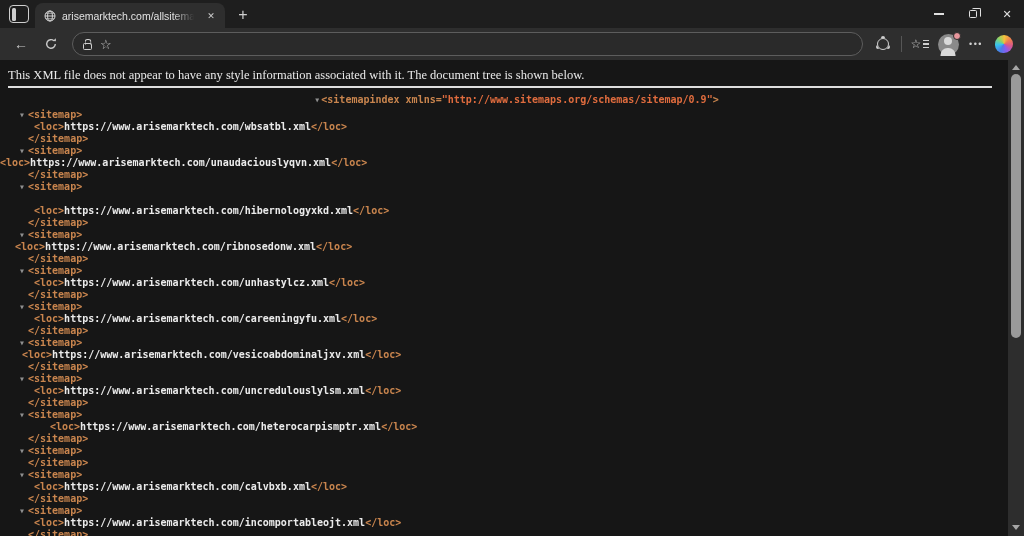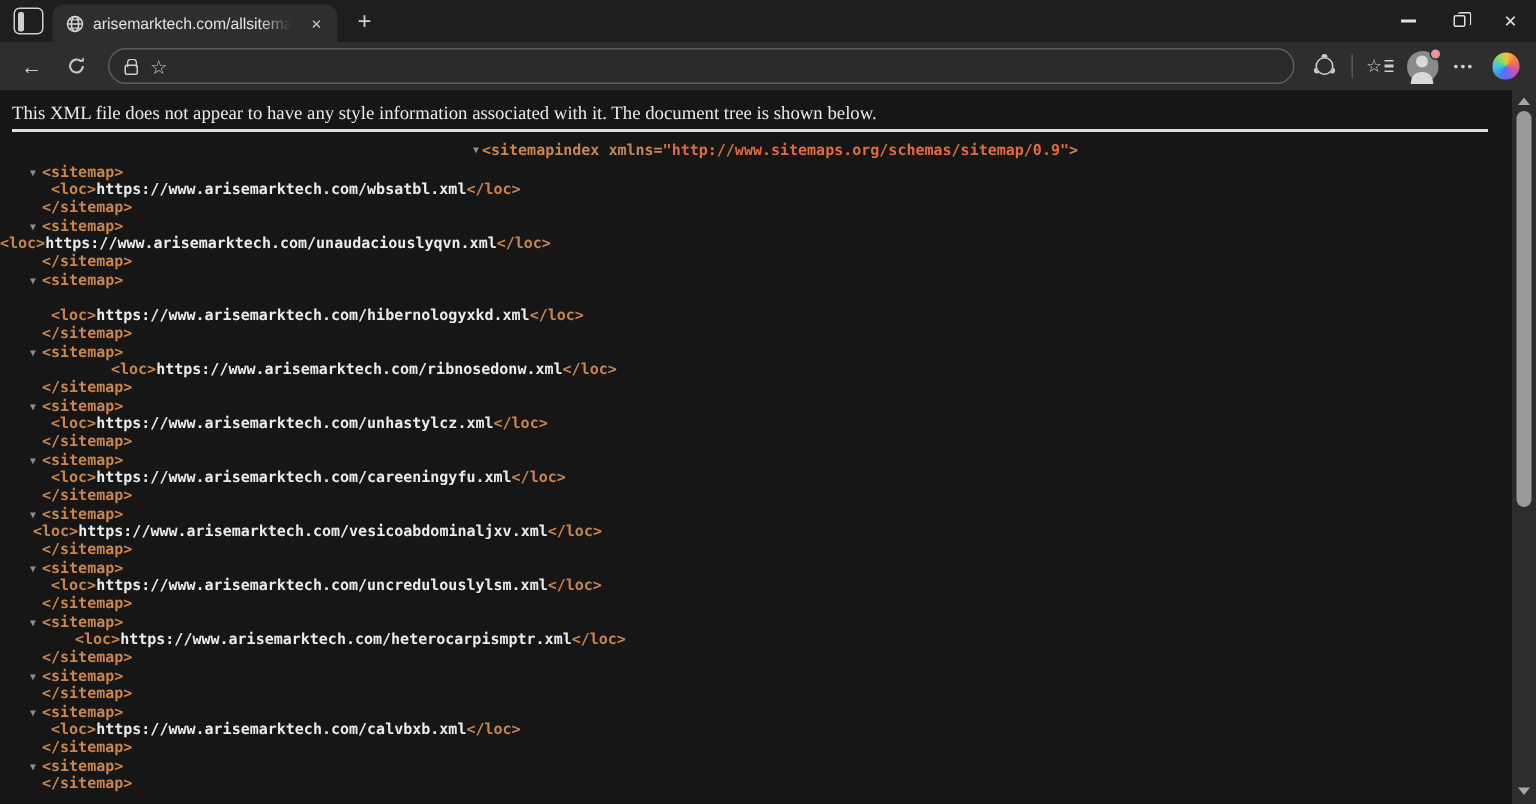--- a/index.html
+++ b/index.html
@@ -165,21 +165,21 @@
       <div class="xline" style="padding-left: 20px;"><span class="arr">▼</span><span class="tag">&lt;sitemap&gt;</span></div>
       <div class="xline" style="padding-left: 34px;"><span class="tag">&lt;loc&gt;</span><span class="txt">https://www.arisemarktech.com/wbsatbl.xml</span><span class="tag">&lt;/loc&gt;</span></div>
       <div class="xline" style="padding-left: 28px;"><span class="tag">&lt;/sitemap&gt;</span></div>
       <div class="xline" style="padding-left: 20px;"><span class="arr">▼</span><span class="tag">&lt;sitemap&gt;</span></div>
       <div class="xline" style=""><span class="tag">&lt;loc&gt;</span><span class="txt">https://www.arisemarktech.com/unaudaciouslyqvn.xml</span><span class="tag">&lt;/loc&gt;</span></div>
       <div class="xline" style="padding-left: 28px;"><span class="tag">&lt;/sitemap&gt;</span></div>
       <div class="xline" style="padding-left: 20px;"><span class="arr">▼</span><span class="tag">&lt;sitemap&gt;</span></div>
       <div class="xline" style="padding-left: 34px; margin-top: 12px;"><span class="tag">&lt;loc&gt;</span><span class="txt">https://www.arisemarktech.com/hibernologyxkd.xml</span><span class="tag">&lt;/loc&gt;</span></div>
       <div class="xline" style="padding-left: 28px;"><span class="tag">&lt;/sitemap&gt;</span></div>
       <div class="xline" style="padding-left: 20px;"><span class="arr">▼</span><span class="tag">&lt;sitemap&gt;</span></div>
-      <div class="xline" style="padding-left: 34px; margin-left: 40px;"><span class="tag">&lt;loc&gt;</span><span class="txt">https://www.arisemarktech.com/ribnosedonw.xml</span><span class="tag">&lt;/loc&gt;</span></div>
+      <div class="xline" style="padding-left: 15px;"><span class="tag">&lt;loc&gt;</span><span class="txt">https://www.arisemarktech.com/ribnosedonw.xml</span><span class="tag">&lt;/loc&gt;</span></div>
       <div class="xline" style="padding-left: 28px;"><span class="tag">&lt;/sitemap&gt;</span></div>
       <div class="xline" style="padding-left: 20px;"><span class="arr">▼</span><span class="tag">&lt;sitemap&gt;</span></div>
       <div class="xline" style="padding-left: 34px;"><span class="tag">&lt;loc&gt;</span><span class="txt">https://www.arisemarktech.com/unhastylcz.xml</span><span class="tag">&lt;/loc&gt;</span></div>
       <div class="xline" style="padding-left: 28px;"><span class="tag">&lt;/sitemap&gt;</span></div>
       <div class="xline" style="padding-left: 20px;"><span class="arr">▼</span><span class="tag">&lt;sitemap&gt;</span></div>
       <div class="xline" style="padding-left: 34px;"><span class="tag">&lt;loc&gt;</span><span class="txt">https://www.arisemarktech.com/careeningyfu.xml</span><span class="tag">&lt;/loc&gt;</span></div>
       <div class="xline" style="padding-left: 28px;"><span class="tag">&lt;/sitemap&gt;</span></div>
       <div class="xline" style="padding-left: 20px;"><span class="arr">▼</span><span class="tag">&lt;sitemap&gt;</span></div>
       <div class="xline" style="padding-left: 22px;"><span class="tag">&lt;loc&gt;</span><span class="txt">https://www.arisemarktech.com/vesicoabdominaljxv.xml</span><span class="tag">&lt;/loc&gt;</span></div>
       <div class="xline" style="padding-left: 28px;"><span class="tag">&lt;/sitemap&gt;</span></div>
@@ -188,20 +188,21 @@
       <div class="xline" style="padding-left: 28px;"><span class="tag">&lt;/sitemap&gt;</span></div>
       <div class="xline" style="padding-left: 20px;"><span class="arr">▼</span><span class="tag">&lt;sitemap&gt;</span></div>
       <div class="xline" style="padding-left: 50px;"><span class="tag">&lt;loc&gt;</span><span class="txt">https://www.arisemarktech.com/heterocarpismptr.xml</span><span class="tag">&lt;/loc&gt;</span></div>
       <div class="xline" style="padding-left: 28px;"><span class="tag">&lt;/sitemap&gt;</span></div>
       <div class="xline" style="padding-left: 20px;"><span class="arr">▼</span><span class="tag">&lt;sitemap&gt;</span></div>
       <div class="xline" style="padding-left: 28px;"><span class="tag">&lt;/sitemap&gt;</span></div>
       <div class="xline" style="padding-left: 20px;"><span class="arr">▼</span><span class="tag">&lt;sitemap&gt;</span></div>
       <div class="xline" style="padding-left: 34px;"><span class="tag">&lt;loc&gt;</span><span class="txt">https://www.arisemarktech.com/calvbxb.xml</span><span class="tag">&lt;/loc&gt;</span></div>
       <div class="xline" style="padding-left: 28px;"><span class="tag">&lt;/sitemap&gt;</span></div>
       <div class="xline" style="padding-left: 20px;"><span class="arr">▼</span><span class="tag">&lt;sitemap&gt;</span></div>
+      <div class="xline" style="padding-left: 34px;"><span class="tag">&lt;loc&gt;</span><span class="txt">https://www.arisemarktech.com/incomportableojt.xml</span><span class="tag">&lt;/loc&gt;</span></div>
       <div class="xline" style="padding-left: 28px;"><span class="tag">&lt;/sitemap&gt;</span></div>
     </div>
 
   <div class="scrollbar">
     <div class="sb-up">
         <span class="tri-up"></span>
       </div>
     <div class="sb-thumb"></div>
     <div class="sb-down">
         <span class="tri-down"></span>

